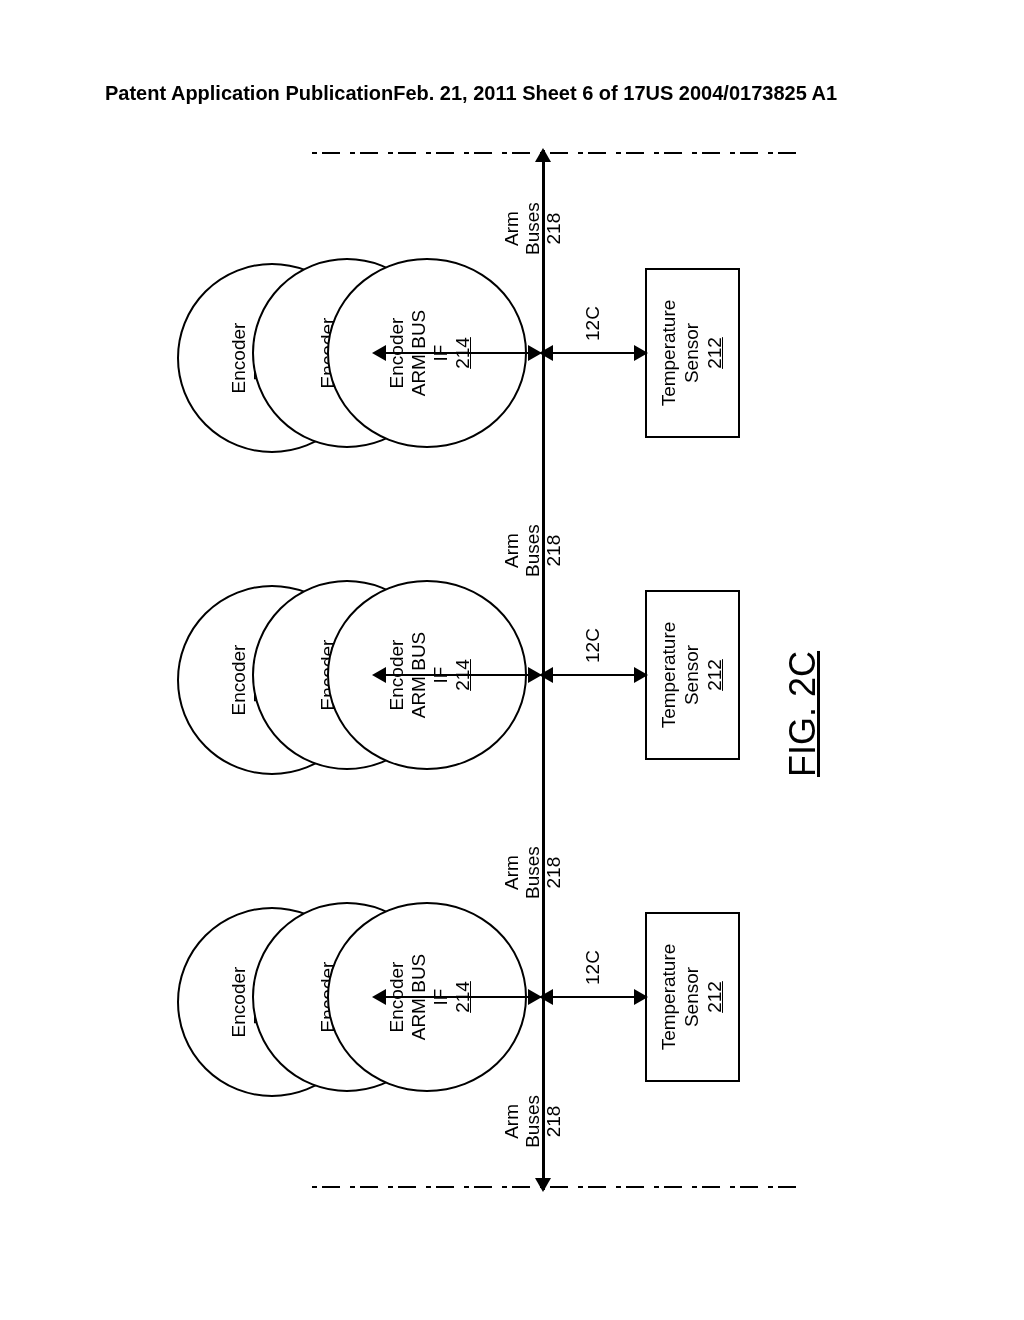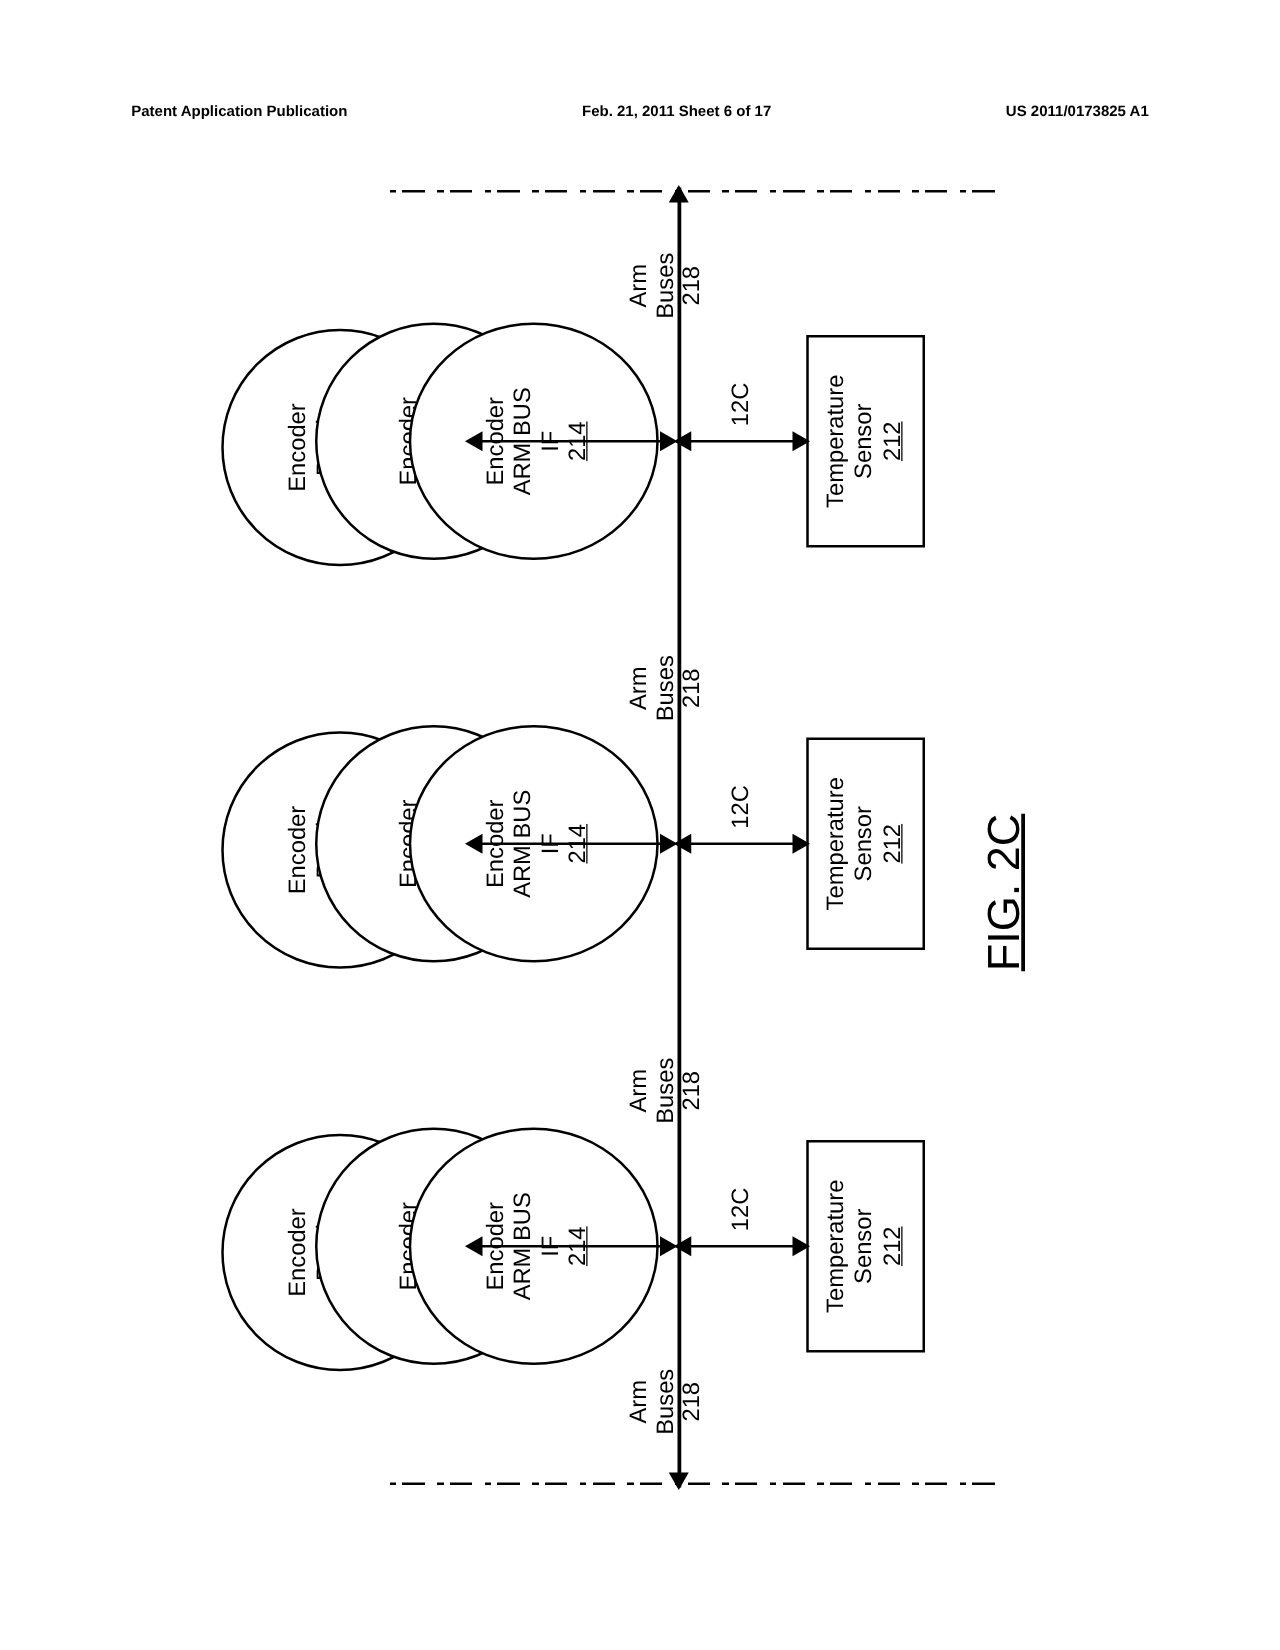--- a/index.html
+++ b/index.html
@@ -9,22 +9,21 @@
     background: white;
     font-family: Arial, sans-serif;
     position: relative;
   }
   .header {
     position: absolute;
     top: 82px;
     left: 105px;
     right: 105px;
     display: flex;
-    justify-content: space-between;
-    font-size: 12px;
+    font-size: 20px;
     font-weight: bold;
   }
   .header-left { }
   .header-center { }
   .header-right { }
 
   .bus-line {
     position: absolute;
     top: 50%;
     left: 0;
@@ -217,21 +216,21 @@
     font-size: 36px;
     text-decoration: underline;
   }
 </style>
 </head>
 <body>
 
 <div class="header">
   <span class="header-left">Patent Application Publication</span>
   <span class="header-center">Feb. 21, 2011  Sheet 6 of 17</span>
-  <span class="header-right">US 2011/0173825 A1</span>
+  <span class="header-right">US 2004/0173825 A1</span>
 </div>
 
 <div class="rot-container">
   <div class="inner">
 
     <div class="bus-line"></div>
     <div class="dl">
         <div class="dash-seg"></div>
       </div>
     <div class="dr">

